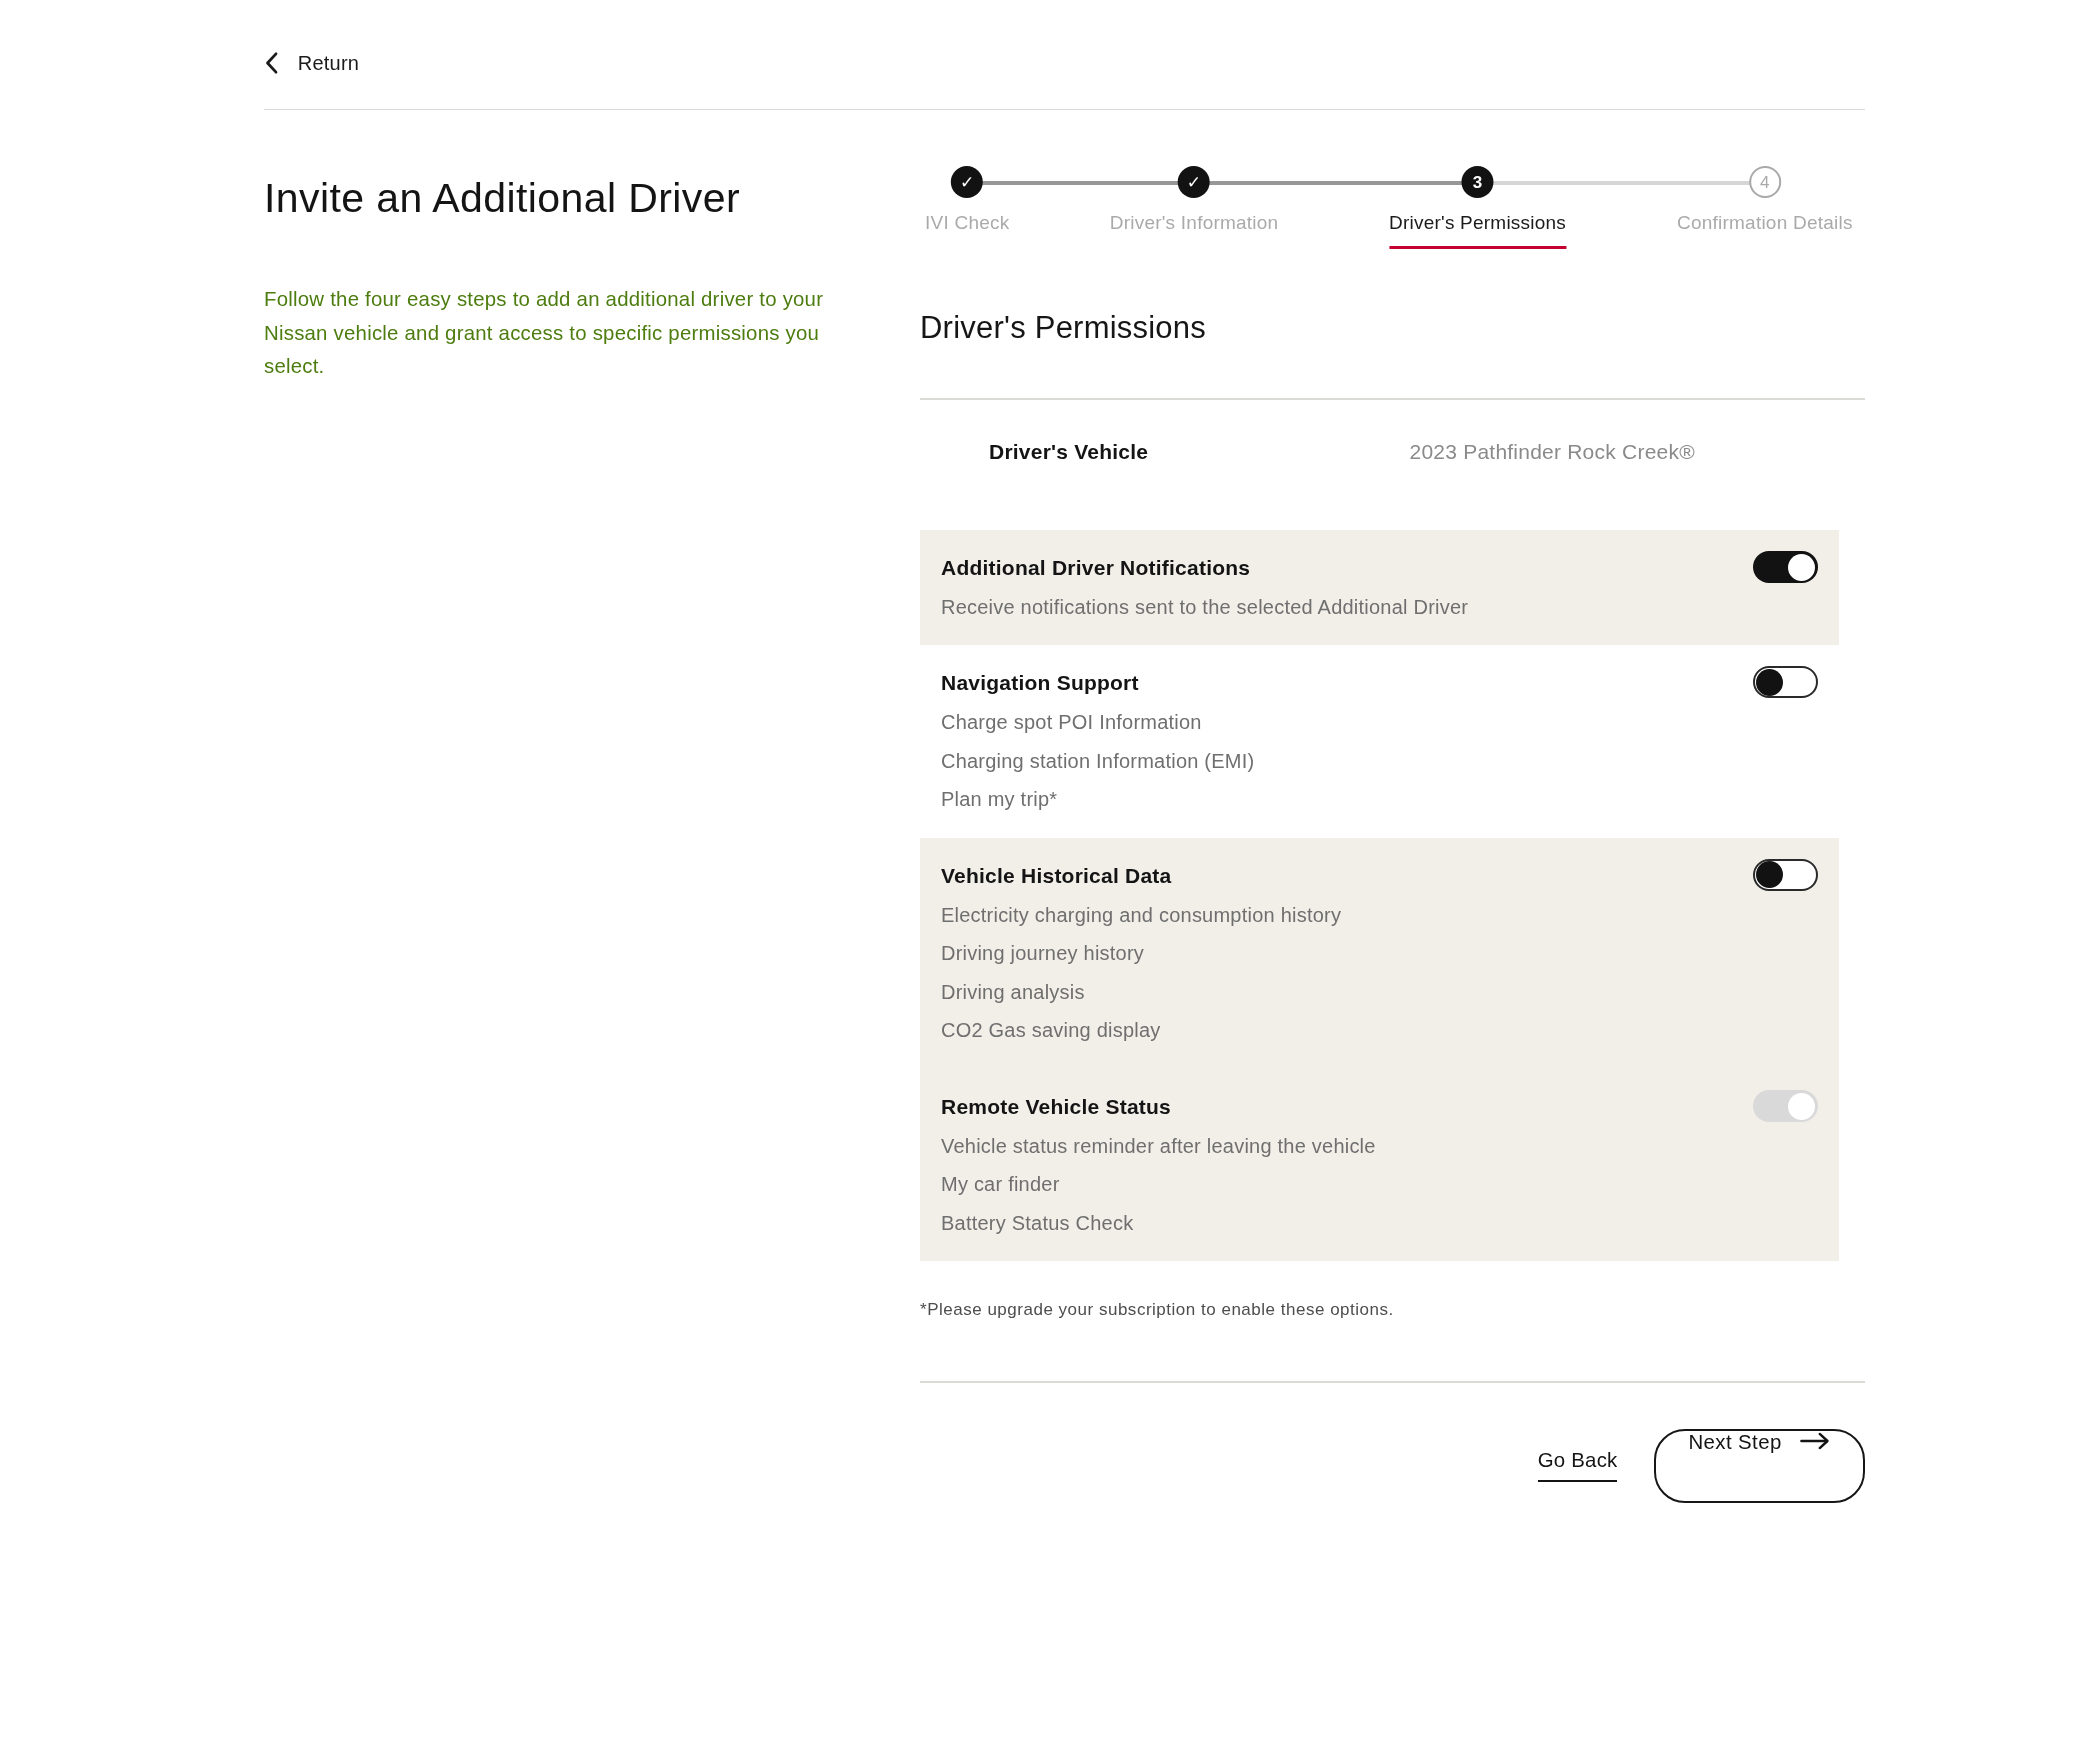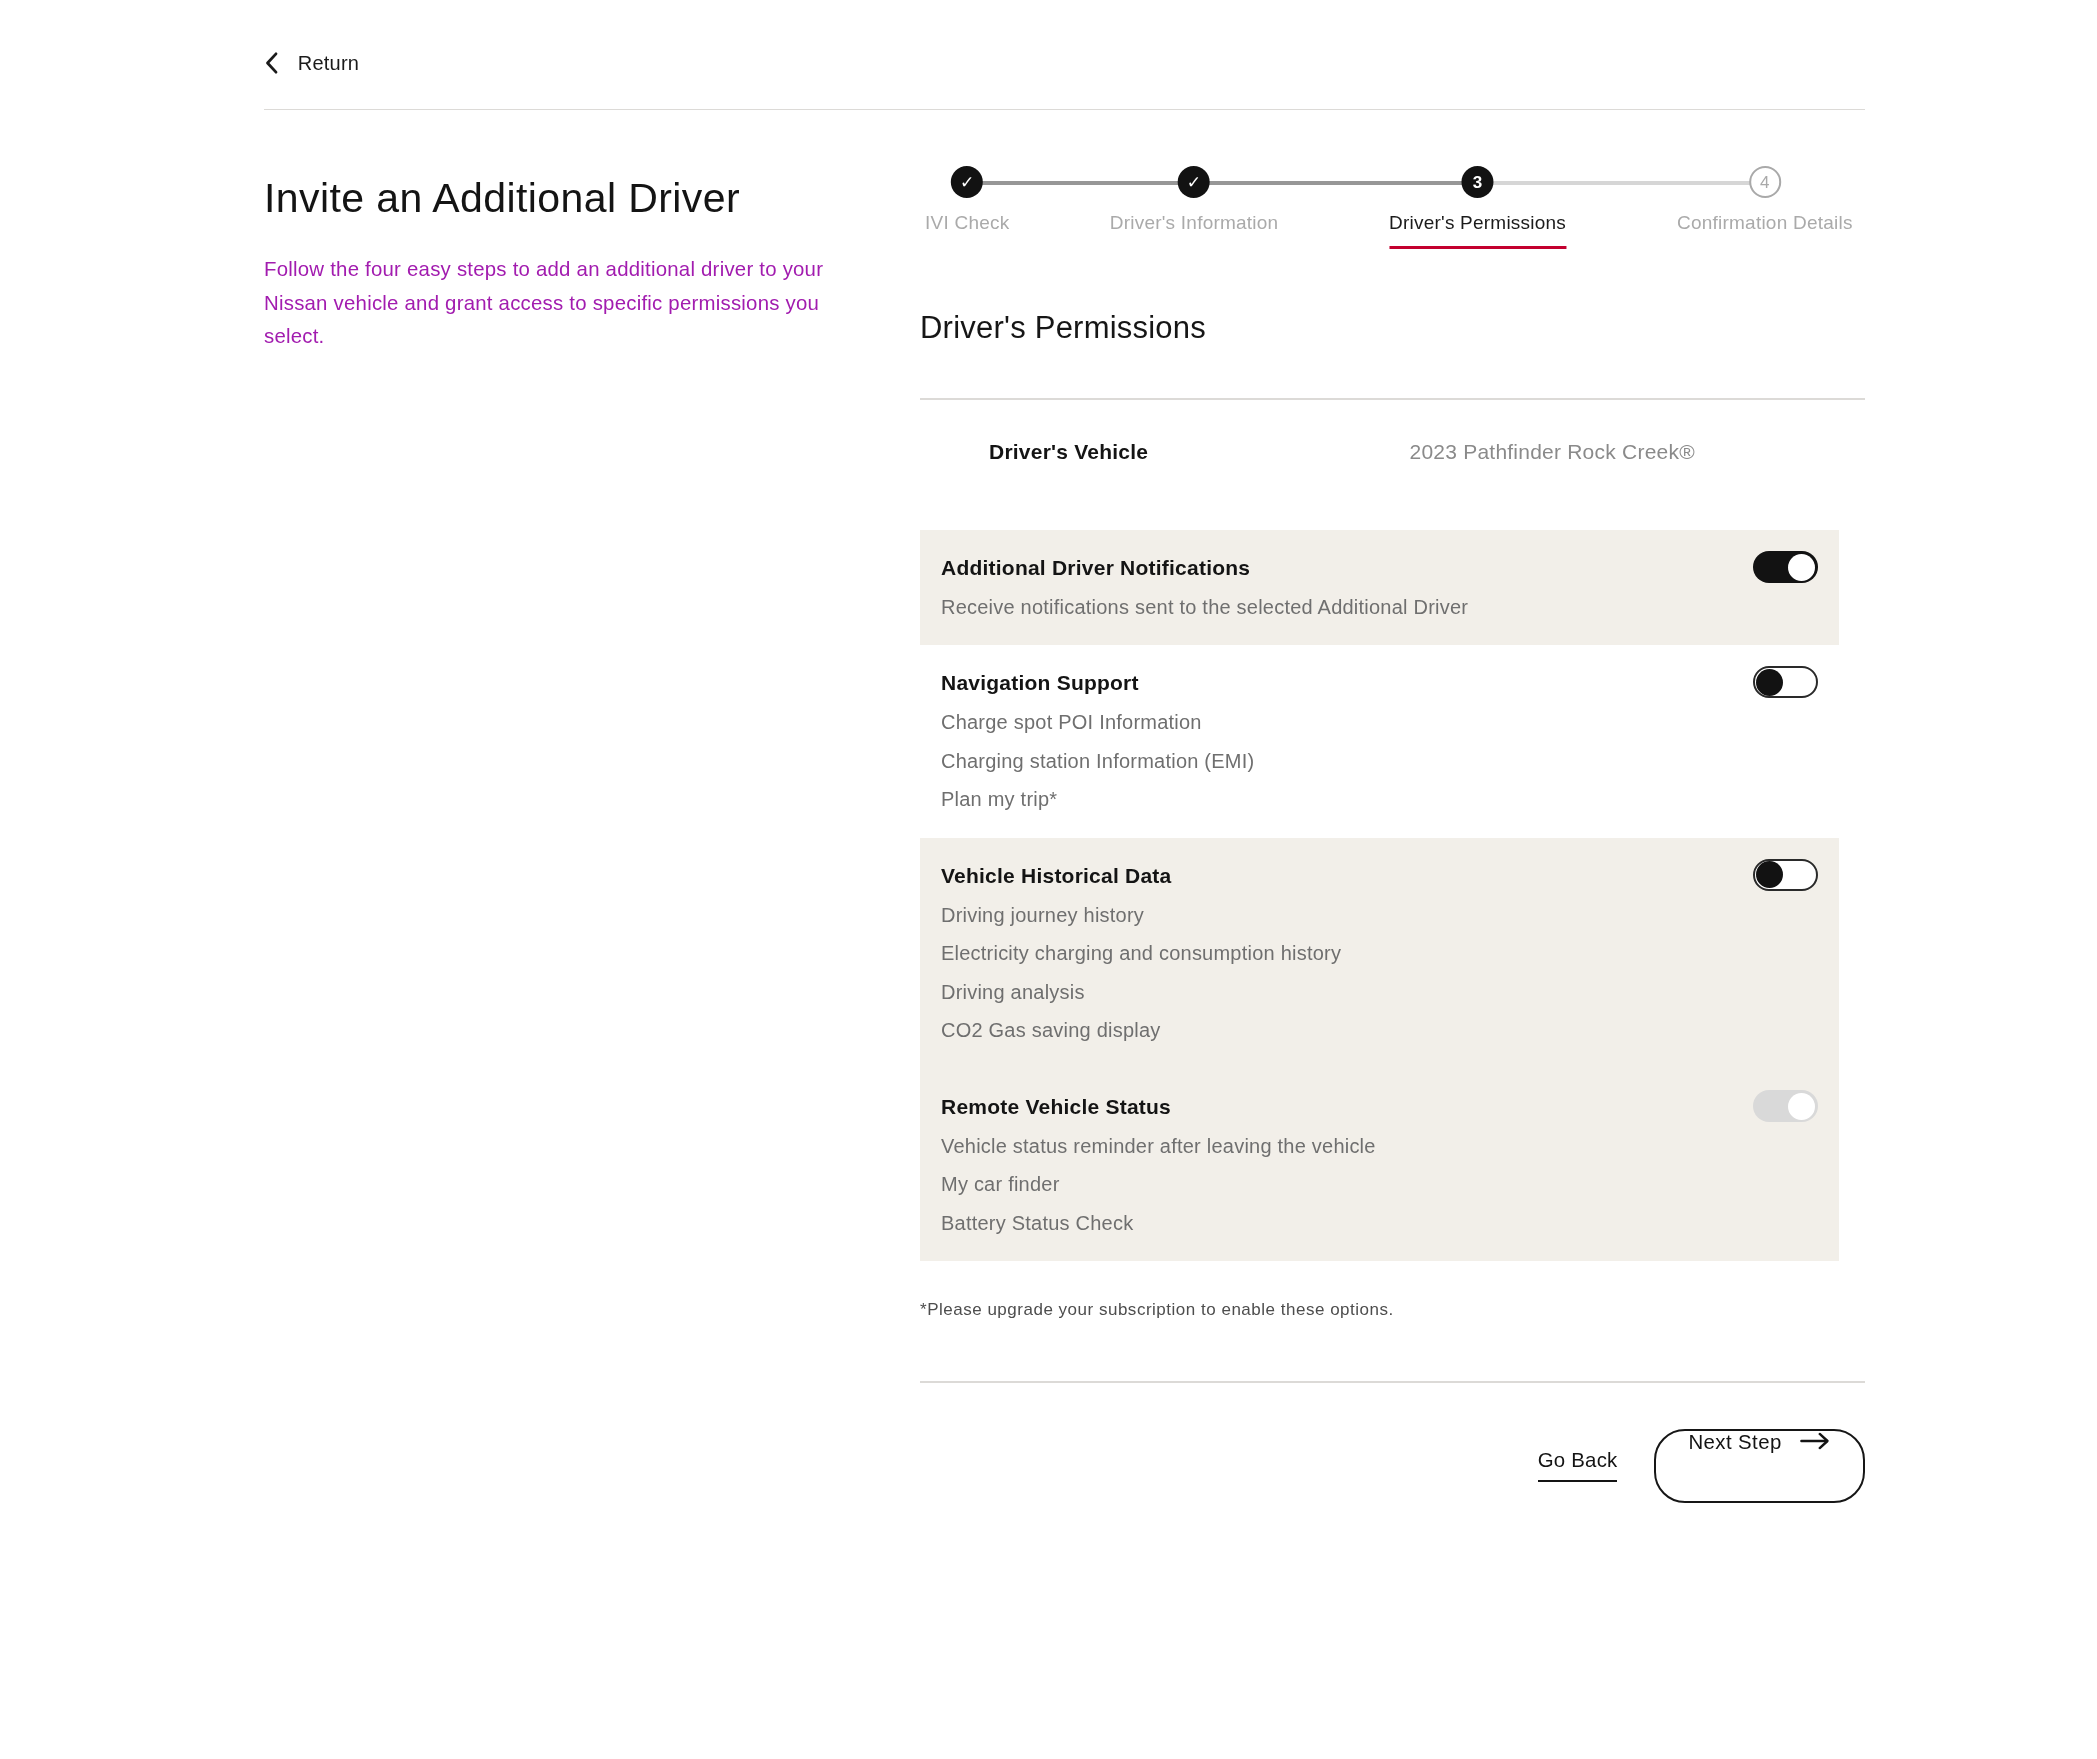--- a/index.html
+++ b/index.html
@@ -24,22 +24,22 @@
   .top-divider, .divider {
     height: 1.4px; background: #dcdad7; border: none;
   }
   .top-divider { margin-top: 32px; }
 
   
   .content { display: flex; }
   .intro { width: 656px; flex-shrink: 0; padding-top: 65px; }
   .intro h1 { font-size: 41px; font-weight: 400; color: #141414; letter-spacing: 0.01em; }
   .intro p {
-    margin-top: 31px; width: 605px;
-    font-size: 20.4px; line-height: 1.64; color: #a21caf;
+    margin-top: 61px; width: 605px;
+    font-size: 20.4px; line-height: 1.64; color: #4d7c0f;
   }
   .wizard { flex: 1; padding-top: 56px; min-width: 0; }
 
   
   .stepper { position: relative; height: 86px; }
   .connector { position: absolute; top: 15px; height: 3.5px; }
   .connector.done { background: #979797; }
   .connector.todo { background: #d6d6d6; }
   .seg1 { left: 5%;  width: 24%; }
   .seg2 { left: 29%; width: 30%; }
@@ -207,22 +207,22 @@
           <div class="perm-item">Charge spot POI Information</div>
           <div class="perm-item">Charging station Information (EMI)</div>
           <div class="perm-item">Plan my trip*</div>
         </div>
 
         <div class="perm-section shaded">
           <div class="perm-title">Vehicle Historical Data</div>
           <div class="toggle t-off" role="switch" aria-checked="false">
               <div class="knob"></div>
             </div>
+          <div class="perm-item">Electricity charging and consumption history</div>
           <div class="perm-item">Driving journey history</div>
-          <div class="perm-item">Electricity charging and consumption history</div>
           <div class="perm-item">Driving analysis</div>
           <div class="perm-item">CO2 Gas saving display</div>
         </div>
 
 
         <div class="perm-section shaded">
           <div class="perm-title">Remote Vehicle Status</div>
           <div class="toggle t-disabled" role="switch" aria-checked="false">
               <div class="knob"></div>
             </div>

